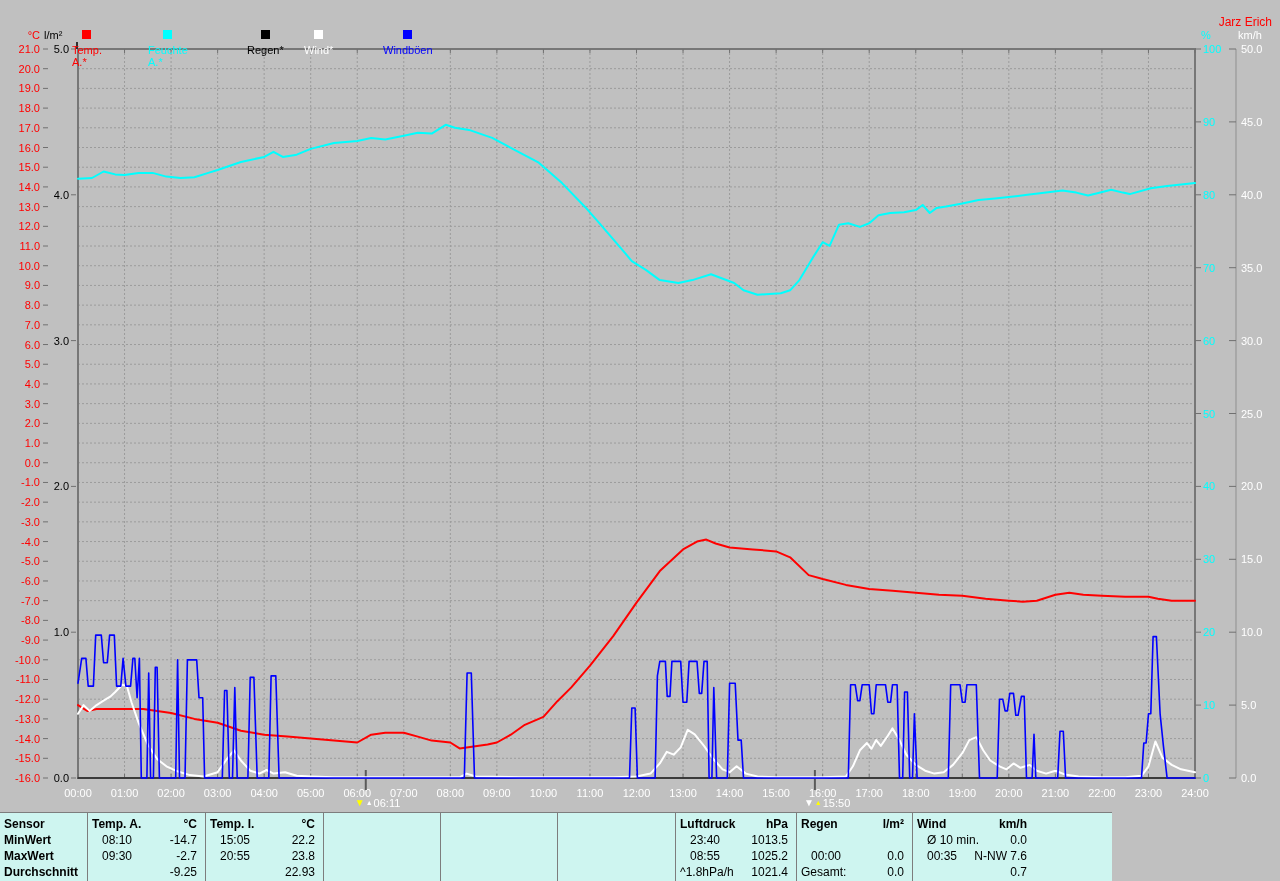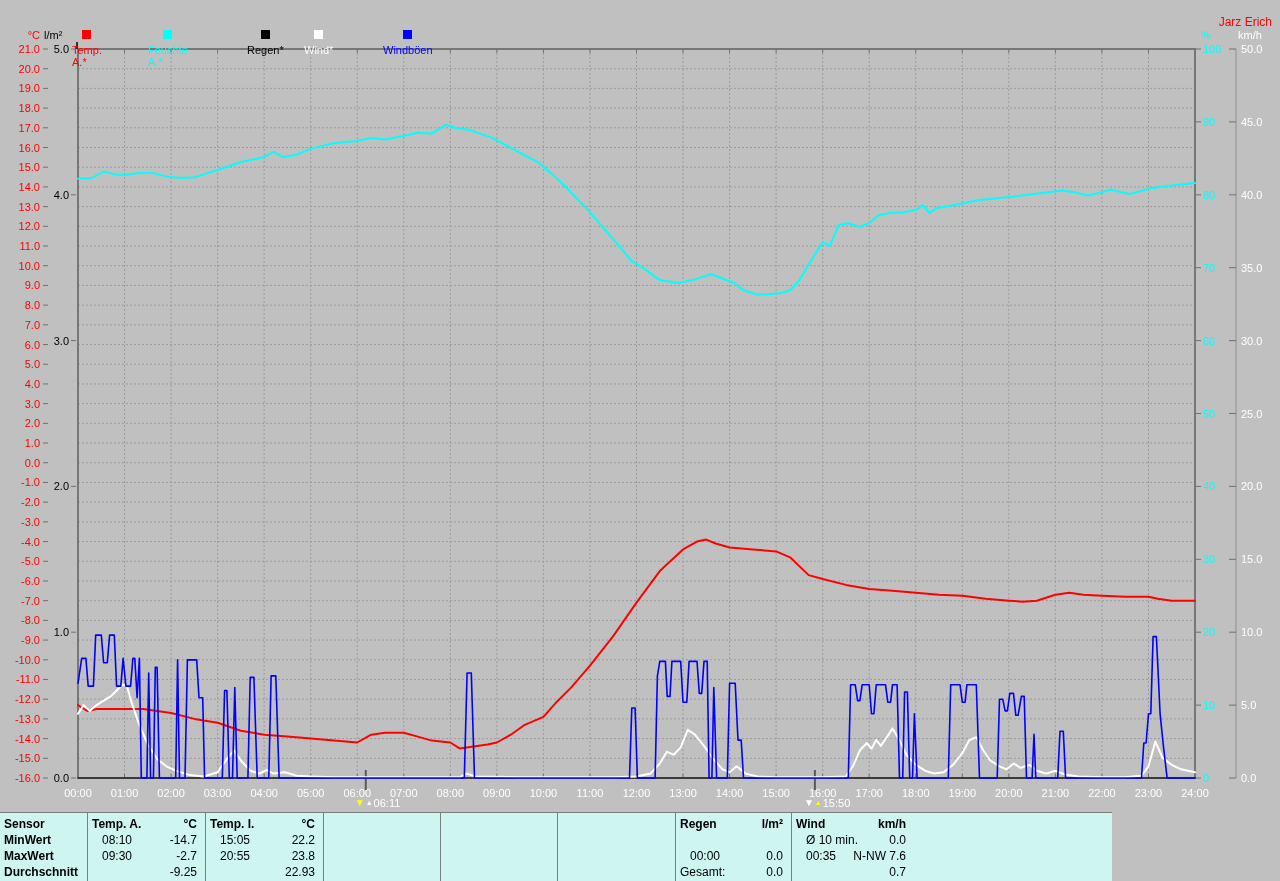--- a/index.html
+++ b/index.html
@@ -455,20 +455,38 @@
         </div>
         <div class="tline">
           <span class="mid"></span>
           <span></span>
         </div>
         <div class="tline">
           <span></span>
           <span></span>
         </div>
       </div>
+      <div class="tcol" style="width: 121px;">
+        <div class="tline">
+          <span class="tbold mid0">Luftdruck</span>
+          <span class="tbold">hPa</span>
+        </div>
+        <div class="tline">
+          <span class="mid">23:40</span>
+          <span>1013.5</span>
+        </div>
+        <div class="tline">
+          <span class="mid">08:55</span>
+          <span>1025.2</span>
+        </div>
+        <div class="tline">
+          <span>^1.8hPa/h</span>
+          <span>1021.4</span>
+        </div>
+      </div>
       <div class="tcol" style="width: 116px;">
         <div class="tline">
           <span class="tbold mid0">Regen</span>
           <span class="tbold">l/m²</span>
         </div>
         <div class="tline">
           <span class="mid"></span>
           <span></span>
         </div>
         <div class="tline">

